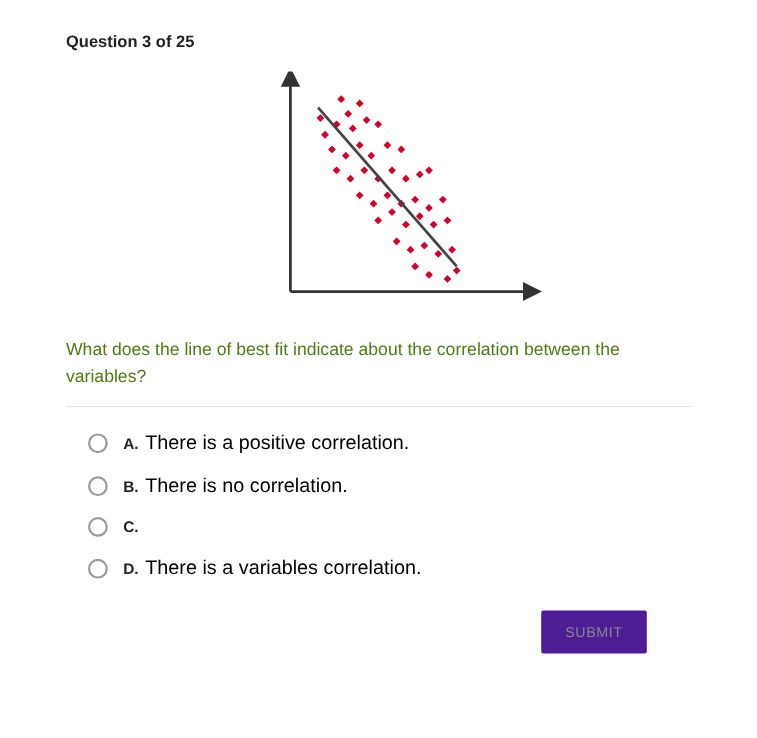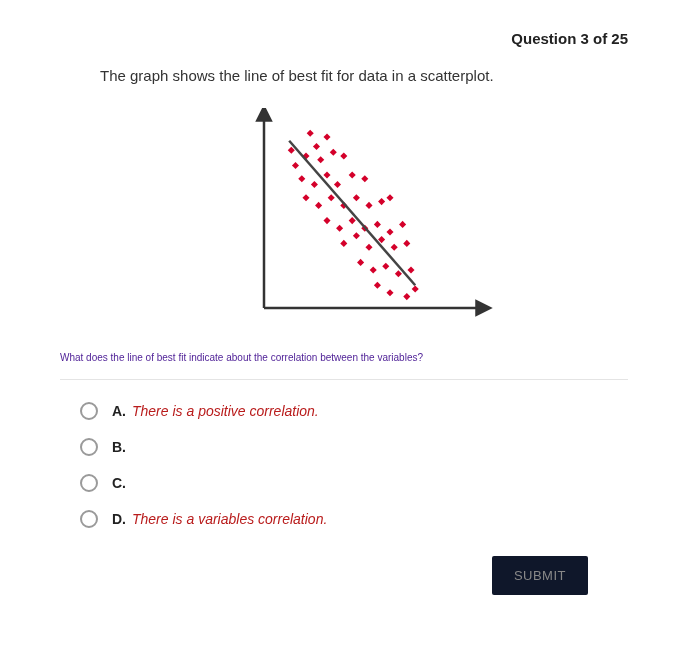--- a/index.html
+++ b/index.html
@@ -1,37 +1,36 @@
 <!DOCTYPE html>
 <html><head>
 <meta charset="utf-8">
 <style>
   * { box-sizing: border-box; margin: 0; padding: 0; }
   body { font-family: Arial, Helvetica, sans-serif; background: #fff; width: 688px; height: 671px; padding: 30px 60px; color: #222; }
-  .question-header { font-weight: bold; font-size: 15px; margin-bottom: 18px; text-align: right; }
+  .question-header { font-weight: bold; font-size: 15px; margin-bottom: 18px; }
   .indent { margin-left: 40px; }
   .prompt-intro { font-size: 15px; color: #333; line-height: 1.5; margin-bottom: 20px; max-width: 420px; }
   .chart-wrap { display: flex; justify-content: center; margin-bottom: 22px; }
-  .followup { font-size: 10px; color: #4c1d95; line-height: 1.5; margin-bottom: 14px; }
+  .followup { font-size: 16px; color: #4d7c0f; line-height: 1.5; margin-bottom: 14px; }
   .divider { border: none; border-top: 1px solid #e4e4e4; margin: 0 0 22px 0; }
   .options { margin-left: 20px; }
   .option { display: flex; align-items: center; margin-bottom: 18px; cursor: pointer; }
   .radio { width: 18px; height: 18px; border: 2px solid #9a9a9a; border-radius: 50%; margin-right: 14px; flex-shrink: 0; }
   .opt-letter { font-weight: bold; font-size: 14px; margin-right: 6px; }
-  .opt-text { font-size: 14px; color: #b91c1c; font-style: italic; }
+  .opt-text { font-size: 18px; color: #000000; }
   .submit-row { display: flex; justify-content: flex-end; margin-top: 28px; padding-right: 40px; }
-  .submit-btn { background: #0f172a; color: #888; border: none; padding: 12px 22px; font-size: 13px; letter-spacing: 0.5px; cursor: pointer; border-radius: 2px; }
+  .submit-btn { background: #4c1d95; color: #888; border: none; padding: 12px 22px; font-size: 13px; letter-spacing: 0.5px; cursor: pointer; border-radius: 2px; }
 </style>
 </head>
 <body>
 
 <div class="question-header">Question 3 of 25</div>
 
 <div class="indent">
-  <p class="prompt-intro">The graph shows the line of best fit for data in a scatterplot.</p>
 
   <div class="chart-wrap">
     <svg id="scatter-svg" width="260" height="220" viewBox="0 0 260 220">
         <defs>
           <marker id="arrX" viewBox="0 0 10 10" refX="5" refY="5" markerWidth="7" markerHeight="7" orient="auto">
             <path d="M0,0 L10,5 L0,10 z" fill="#333"></path>
           </marker>
           <marker id="arrY" viewBox="0 0 10 10" refX="5" refY="5" markerWidth="7" markerHeight="7" orient="auto">
             <path d="M0,0 L10,5 L0,10 z" fill="#333"></path>
           </marker>
@@ -94,20 +93,21 @@
 
 <div class="options" id="options-container">
     <div class="option">
       <span class="radio"></span>
       <span class="opt-letter">A.</span>
       <span class="opt-text">There is a positive correlation.</span>
     </div>
     <div class="option">
       <span class="radio"></span>
       <span class="opt-letter">B.</span>
+      <span class="opt-text">There is no correlation.</span>
     </div>
     <div class="option">
       <span class="radio"></span>
       <span class="opt-letter">C.</span>
     </div>
     <div class="option">
       <span class="radio"></span>
       <span class="opt-letter">D.</span>
       <span class="opt-text">There is a variables correlation.</span>
     </div>

